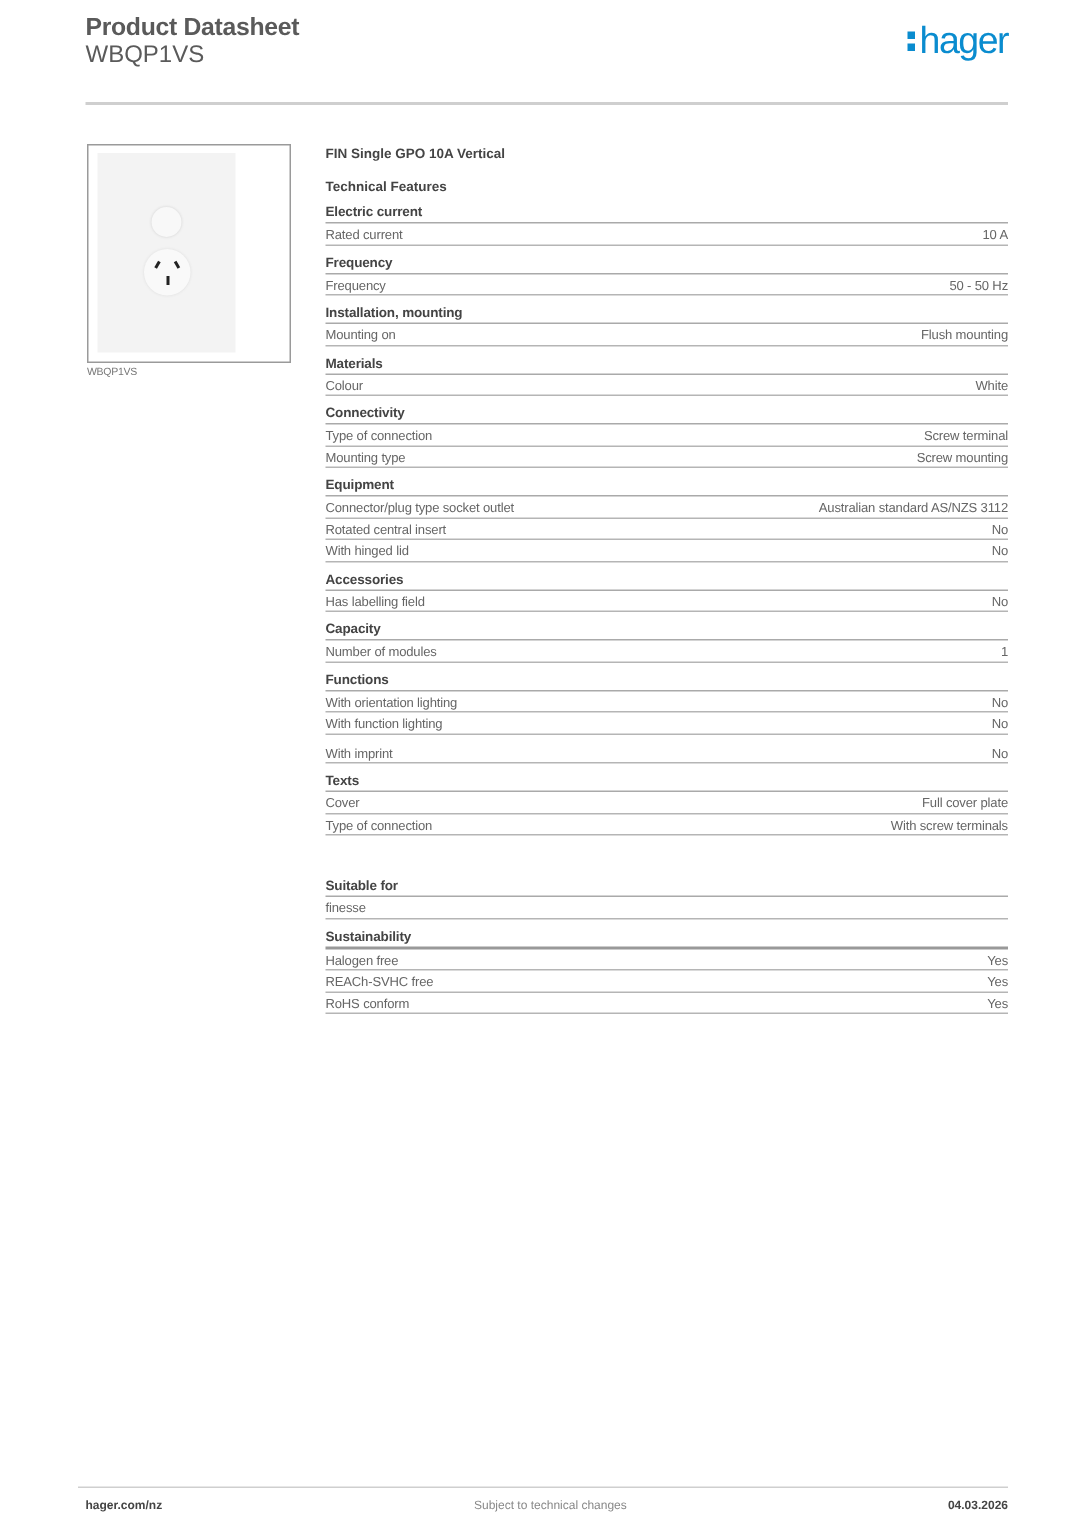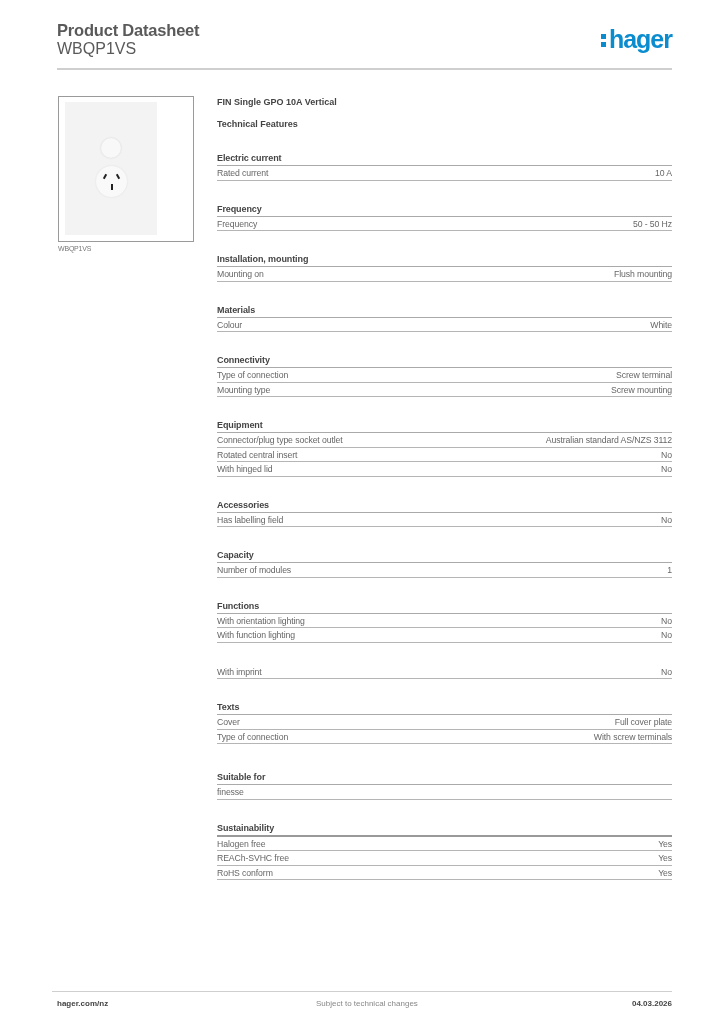--- a/index.html
+++ b/index.html
@@ -1,43 +1,43 @@
 <!DOCTYPE html>
 <html><head>
 <meta charset="utf-8">
 <style>
   html, body { margin: 0; padding: 0; background: #ffffff; }
   body {
     width: 724px; height: 1024px; position: relative; overflow: hidden;
     font-family: "Liberation Sans", sans-serif; color: #555;
   }
-  .header { position: absolute; left: 57px; top: 21px; width: 615px; }
+  .header { position: absolute; left: 57px; top: 9px; width: 615px; }
   .doc-title { font-size: 16.5px; font-weight: bold; color: #5a5a5a; line-height: 19px; letter-spacing: -0.2px; }
   .doc-code { font-size: 16px; color: #5a5a5a; line-height: 18px; }
-  .logo { position: absolute; right: 0; top: 4px; font-size: 25px; font-weight: bold; color: #0a8ccf; letter-spacing: -1px; font-family: "Liberation Sans", sans-serif; }
+  .logo { position: absolute; right: 0; top: 4px; font-size: 25px; font-weight: normal; color: #0a8ccf; letter-spacing: -1px; font-family: "Liberation Sans", sans-serif; }
   .logo .colon { display: inline-block; width: 6px; position: relative; margin-right: 2px; height: 20px; vertical-align: -1px; }
   .logo .colon::before, .logo .colon::after { content: ""; position: absolute; left: 0; width: 5px; height: 5px; background: #0a8ccf; }
   .logo .colon::before { top: 5px; }
   .logo .colon::after { top: 13px; }
   .header-rule { position: absolute; left: 57px; top: 68px; width: 615px; height: 2px; background: #cfcfcf; }
 
   .image-box { position: absolute; left: 58px; top: 96px; width: 134px; height: 144px; border: 1px solid #9a9a9a; background: #fff; }
   .plate { position: absolute; left: 6px; top: 5px; width: 92px; height: 133px; background: #f3f3f3; }
   .switch-btn { position: absolute; left: 36px; top: 36px; width: 20px; height: 20px; border-radius: 50%; background: #f8f8f8; box-shadow: 0 0 2px #d0d0d0; }
   .socket { position: absolute; left: 31px; top: 64px; width: 31px; height: 31px; border-radius: 50%; background: #f9f9f9; box-shadow: 0 0 2px #dcdcdc; }
   .pin { position: absolute; width: 2px; height: 5px; background: #222; }
   .pin.l { left: 8px; top: 8px; transform: rotate(30deg); }
   .pin.r { left: 21px; top: 8px; transform: rotate(-30deg); }
   .pin.e { left: 14.5px; top: 18px; height: 6px; }
   .image-caption { position: absolute; left: 58px; top: 245px; font-size: 7px; color: #777; letter-spacing: -0.2px; }
 
   .content { position: absolute; left: 217px; top: 96px; width: 455px; }
   .product-name { font-size: 9px; font-weight: bold; color: #444; height: 12px; line-height: 12px; }
   .tech-title { font-size: 9px; font-weight: bold; color: #444; margin-top: 10px; height: 12px; line-height: 12px; }
-  .section { margin-top: 22px; }
+  .section { margin-top: 5px; }
   .section-title { font-size: 9px; font-weight: bold; color: #444; height: 12px; line-height: 12px; border-bottom: 1px solid #aaaaaa; padding-bottom: 1px; letter-spacing: -0.1px; }
   .row { display: flex; justify-content: space-between; font-size: 8.7px; color: #666; height: 13.5px; line-height: 14px; border-bottom: 1px solid #b5b5b5; letter-spacing: -0.1px; gap: 12px; }
   .row .label, .row .value { white-space: nowrap; }
   .section.gap { margin-top: 27px; }
   .section.sust .section-title { border-bottom: 2px solid #999; }
 
   .footer-rule { position: absolute; left: 52px; top: 991px; width: 620px; height: 1px; background: #cfcfcf; }
   .footer { position: absolute; left: 57px; top: 999px; width: 615px; font-size: 8px; }
   .footer .site { position: absolute; left: 0; font-weight: bold; color: #444; text-align: right; }
   .footer .note { position: absolute; left: 259px; color: #888; }

